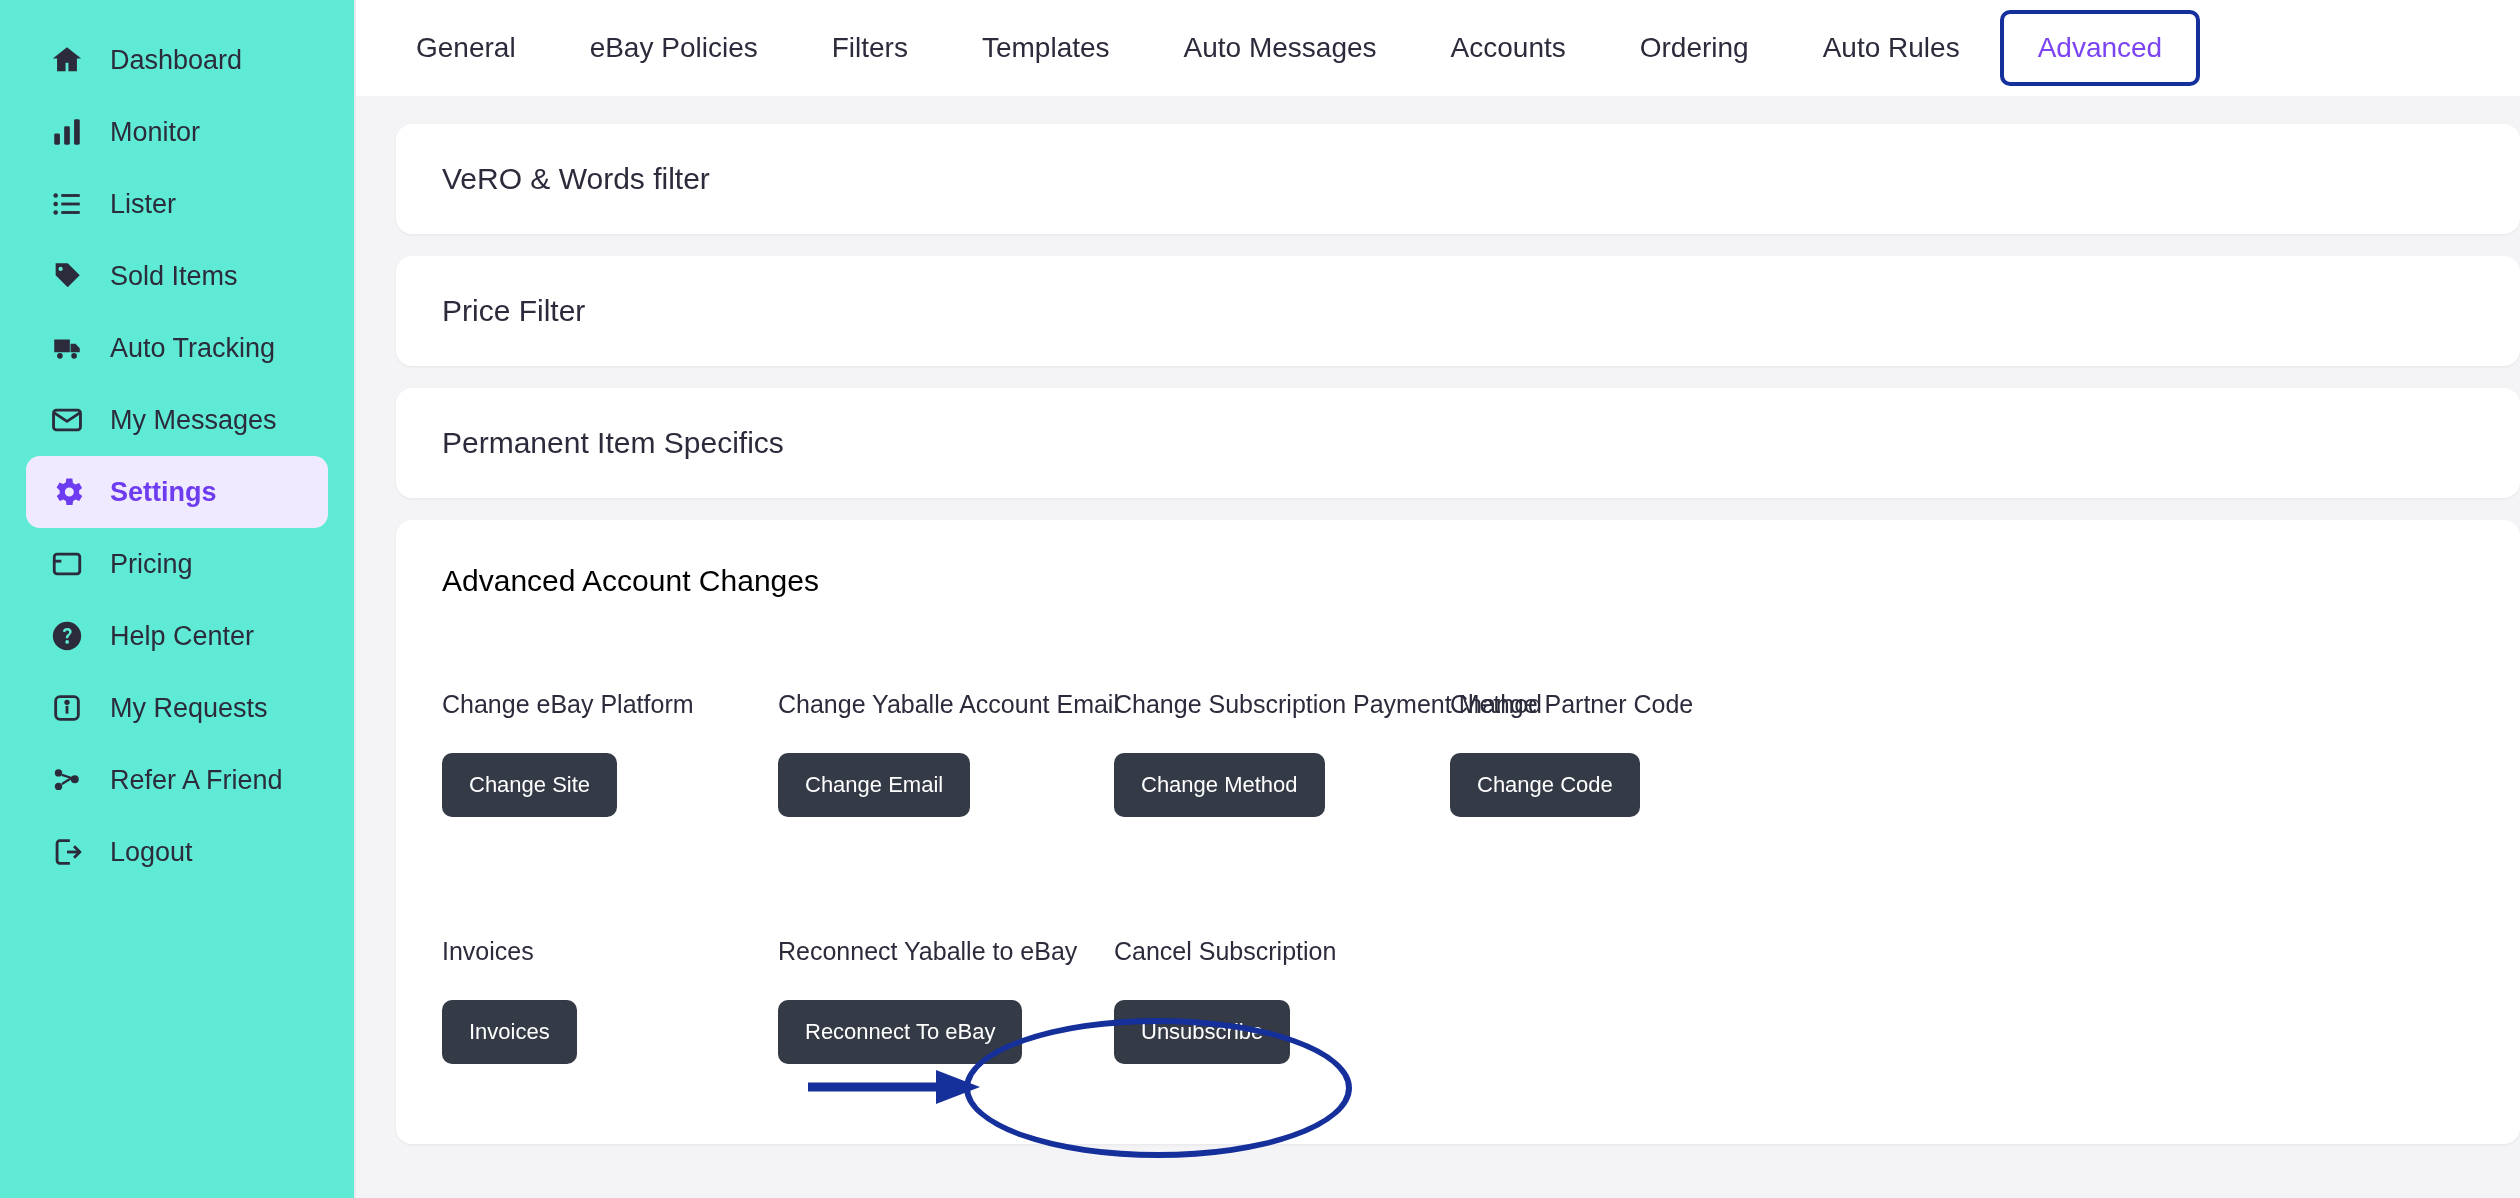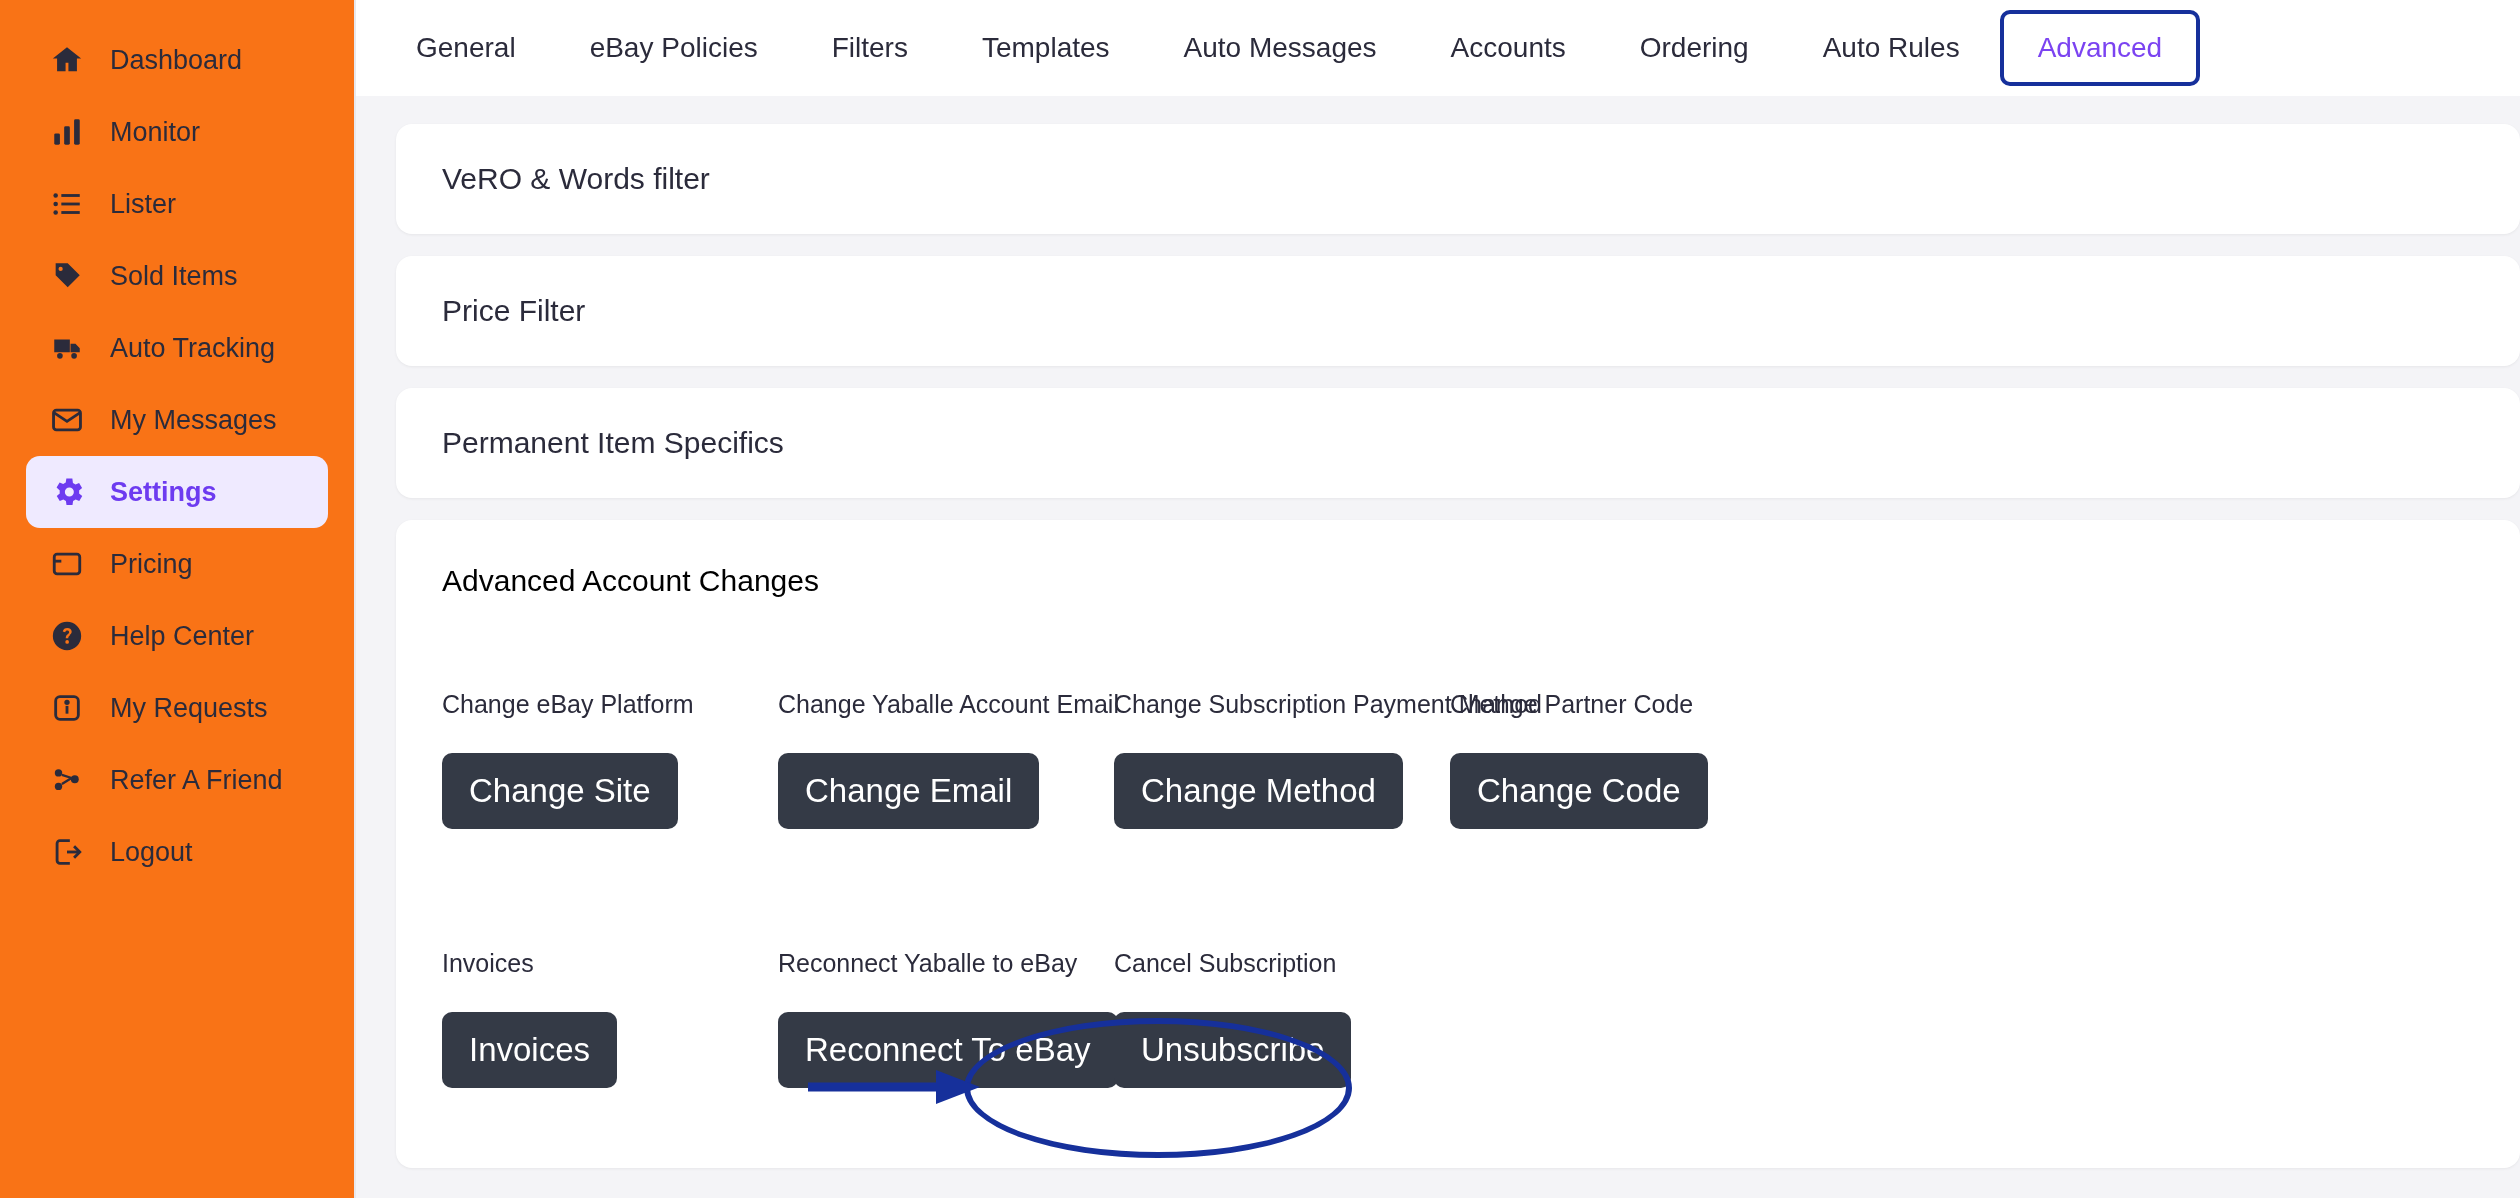--- a/index.html
+++ b/index.html
@@ -13,21 +13,21 @@
   .app {
     display: flex;
     width: 2520px;
     height: 1198px;
   }
 
   
   .sidebar {
     width: 356px;
     flex: 0 0 356px;
-    background: #f97316;
+    background: #5eead4;
     border-right: 2px solid #e8e8ed;
     padding-top: 24px;
     position: relative;
   }
   .nav-item {
     display: flex;
     align-items: center;
     height: 72px;
     margin: 0 26px;
     padding-left: 24px;
@@ -128,21 +128,21 @@
     font-size: 25px;
     color: #2b2b3b;
     margin-bottom: 34px;
     white-space: nowrap;
     margin-top: 44px;
   }
   .btn-dark {
     display: inline-block;
     background: #343a46;
     color: #ffffff;
-    font-size: 33px;
+    font-size: 22px;
     border: none;
     border-radius: 10px;
     padding: 19px 27px;
     cursor: pointer;
     white-space: nowrap;
   }
   .row-gap { height: 56px; }
 
   
   .annot-ellipse {

